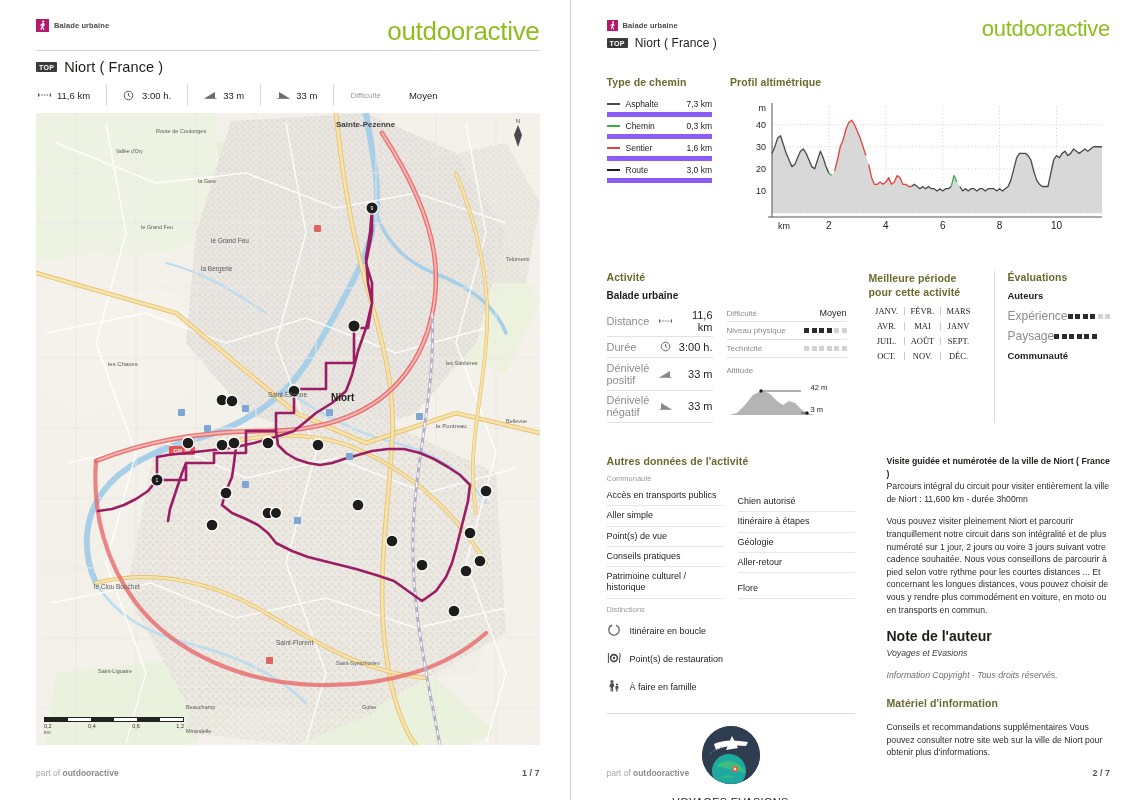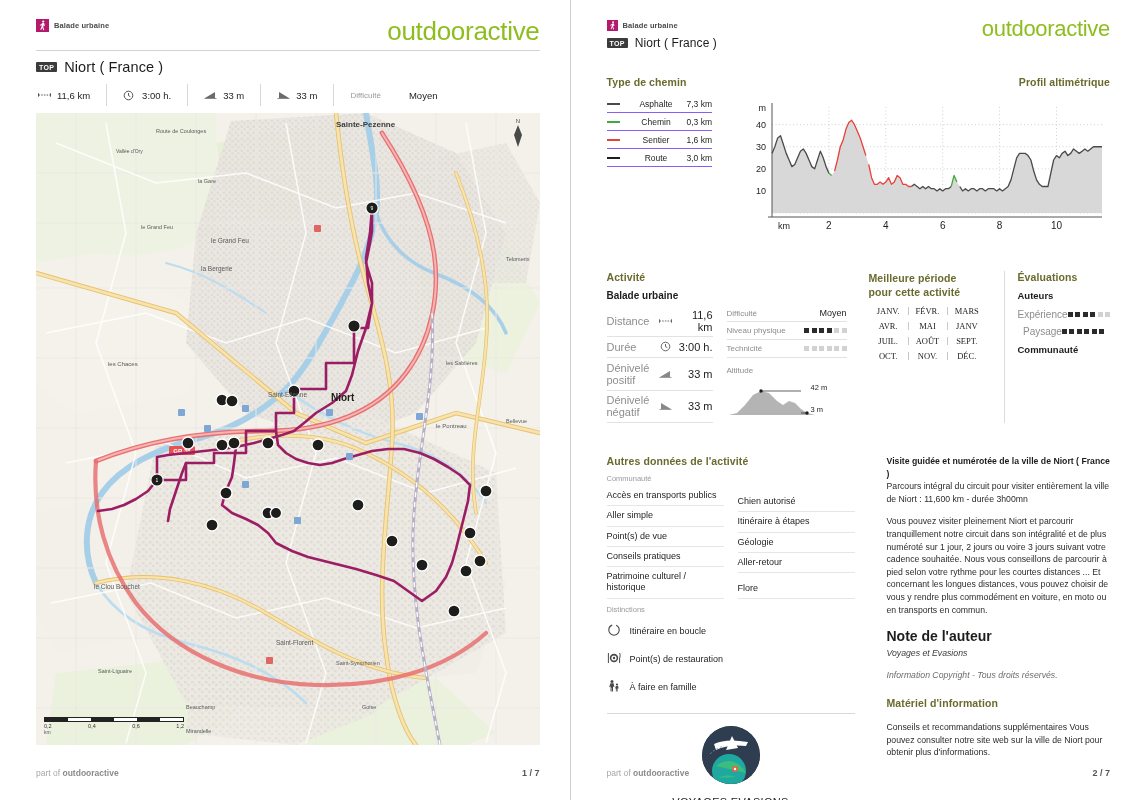--- a/index.html
+++ b/index.html
@@ -92,39 +92,39 @@
   .grid2 { display: flex; gap: 18px; }
 
   table.kv { width: 100%; border-collapse: collapse; }
   table.kv td { font-size: 11px; padding: 3px 0; vertical-align: middle; }
   table.kv tr { border-bottom: 1px solid #e2e2e2; }
   td.k { color: #8d8d8d; font-size: 8px; width: 45%; }
   td.ic { width: 22px; text-align: center; }
   td.v { text-align: right; color: #1d1d1b; font-size: 9px; }
 
   .legend-row { display: flex; align-items: center; font-size: 8.5px;
-    padding: 3.5px 0; border-bottom: 1px solid #8b5cf6; text-align: center; }
+    padding: 3.5px 0; border-bottom: 5px solid #8b5cf6; }
   .legend-row .swatch { width: 13px; height: 2px; margin-right: 6px; flex:0 0 auto;}
   .legend-row .nm { color: #1d1d1b; flex: 1; }
   .legend-row .dist { color: #1d1d1b; }
 
   .dots { display: inline-flex; gap: 2.5px; }
   .dot { width: 5px; height: 5px; background: #d2d2d2; display: inline-block; }
   .dot.on { background: #2b2b2b; }
 
   .months { display: grid; grid-template-columns: repeat(3, 1fr);
     row-gap: 5px; font-family: "Liberation Serif", serif;
     font-size: 8.5px; color: #1d1d1b; text-align: center; }
   .month { position: relative; }
   .month.sep::after { content: ""; position: absolute; right: -1px; top: 1px;
     height: 8px; border-right: 1px solid #c9c9c9; }
 
   .eval-name { font-size: 9.5px; font-weight: bold; color: #1d1d1b; margin: 4px 0 5px; }
-  .eval-row { display: flex; justify-content: center; align-items: center;
-    font-size: 10px; color: #8d8d8d; padding: 3px 0; }
+  .eval-row { display: flex; justify-content: flex-start; align-items: center;
+    font-size: 12px; color: #8d8d8d; padding: 3px 0; }
 
   .props { display: flex; gap: 14px; }
   .prop-col { flex: 1; }
   .prop-item { font-size: 9px; color: #1d1d1b; padding: 4px 0;
     border-bottom: 1px solid #e6e6e6; line-height: 1.25; }
   .subhead { font-size: 7.5px; color: #9b9b9b; margin: 4px 0 3px; }
 
   .dist-item { display: flex; align-items: center; gap: 9px;
     font-size: 9px; color: #1d1d1b; padding: 6px 0; }
 
@@ -137,21 +137,21 @@
 
   .body-text { font-size: 8.7px; color: #2b2b2b; line-height: 1.45; }
   .body-text p { margin: 0 0 10px; }
   .body-text .lead { font-weight: bold; color: #1d1d1b; }
   .body-text .ital { font-style: italic; color: #3c3c3c; }
   .body-text .grey { font-style: italic; color: #6d6d6d; }
   .mini-head { font-size: 14px; font-weight: bold; color: #1d1d1b; margin-bottom: 1px; }
   .page-sep { width: 0; border-left: 1px solid #cfcfcf; }
 
   
-  .chart-box { position: relative; text-align: right; }
+  .chart-box { position: relative; }
   text { font-family: "Liberation Sans", sans-serif; }
 </style>
 </head>
 <body>
 
 <div class="spread">
 
   <div class="page">
     <div class="page-inner">
 

